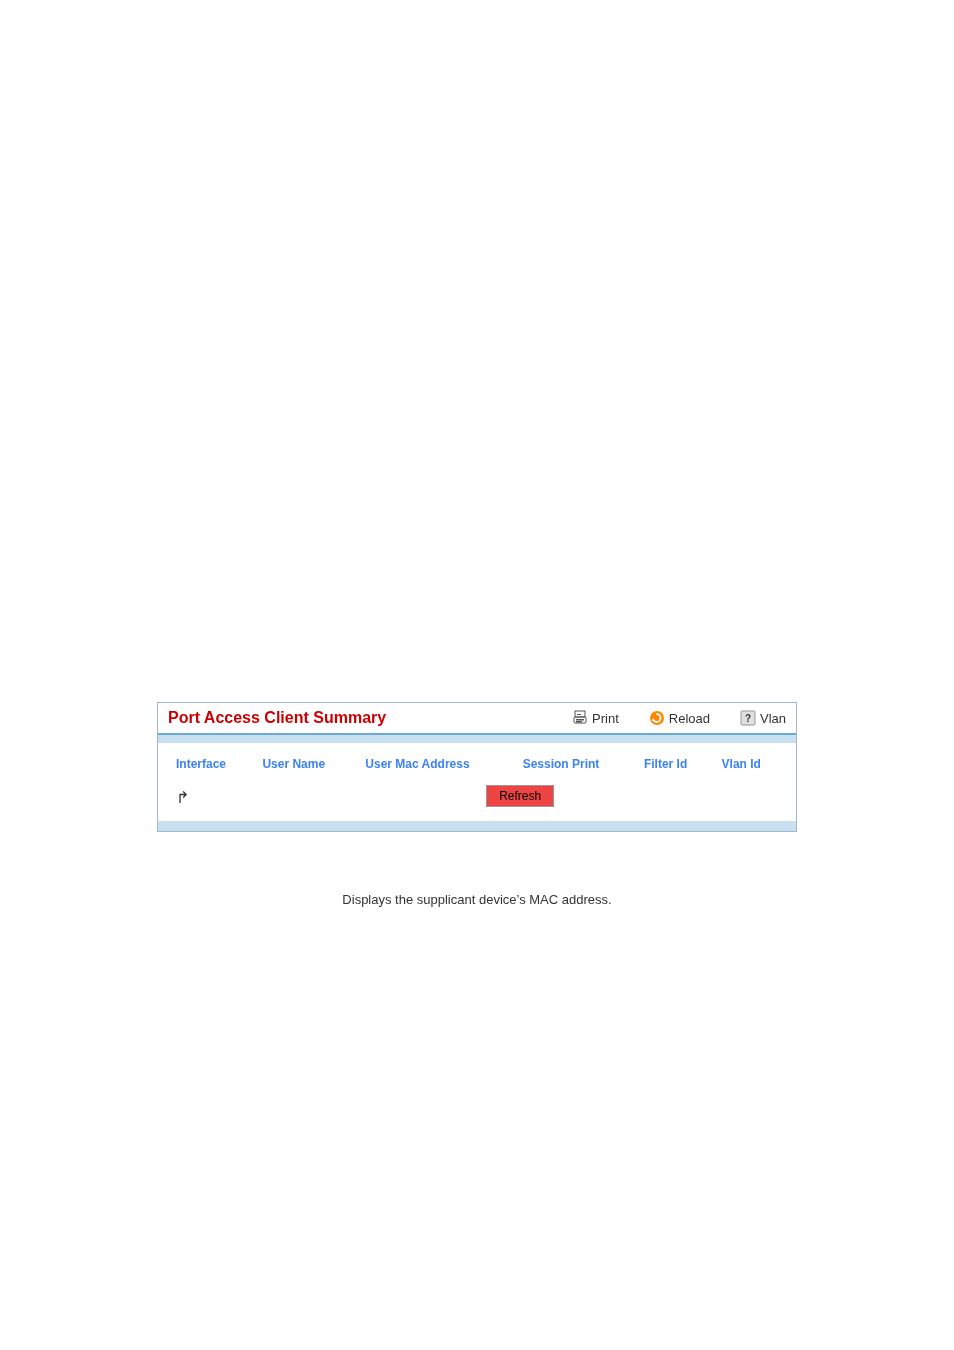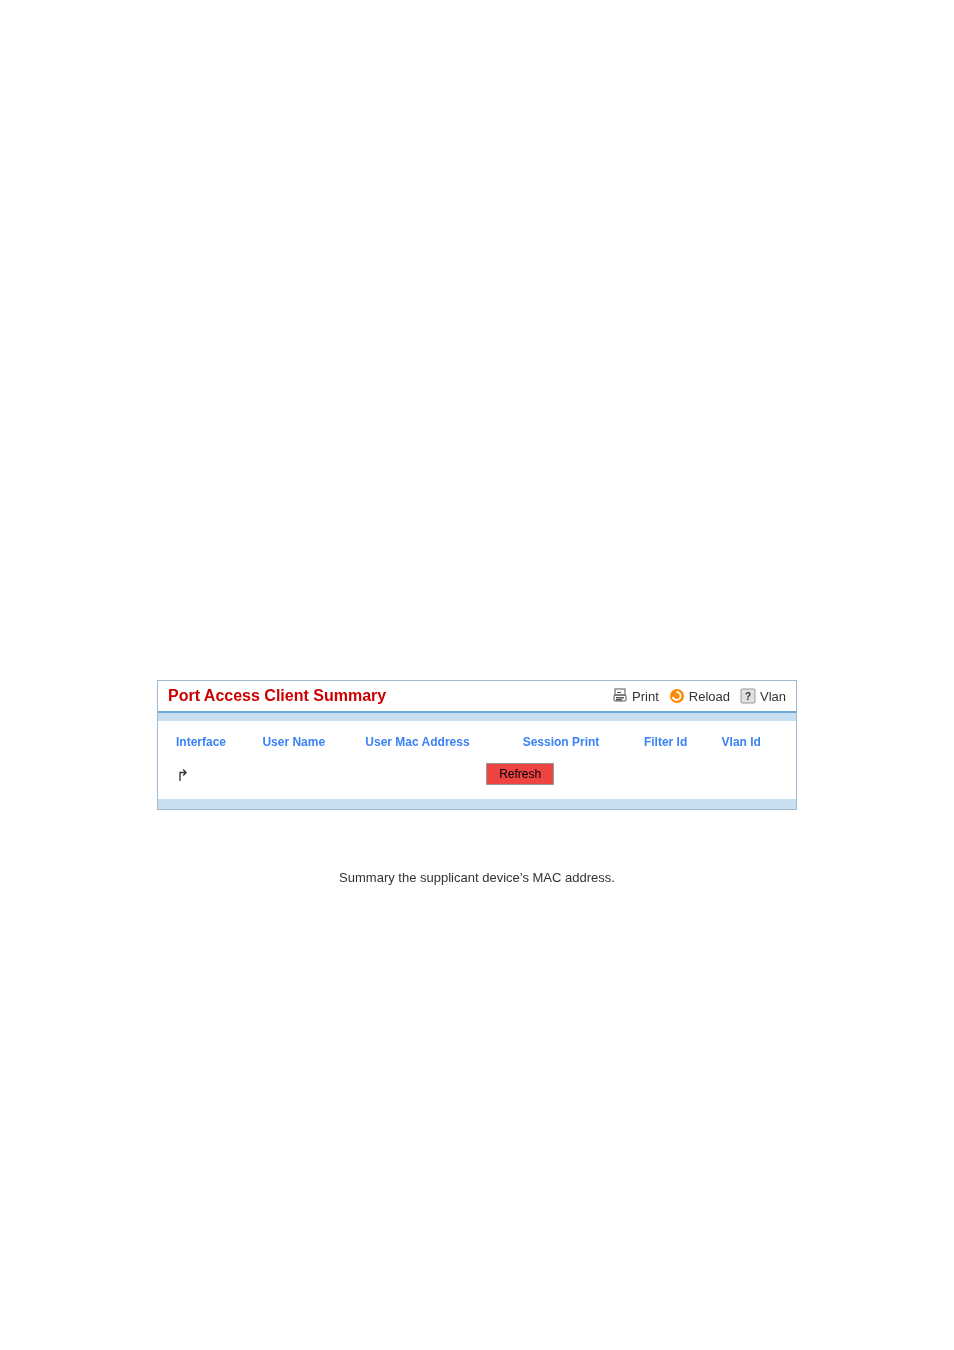--- a/index.html
+++ b/index.html
@@ -21,21 +21,21 @@
       width: 954px;
       min-height: 1350px;
       position: relative;
       display: flex;
       flex-direction: column;
       align-items: center;
     }
 
     .main-content {
       position: absolute;
-      top: 680px;
+      top: 702px;
       left: 50%;
       transform: translateX(-50%);
       width: 640px;
     }
 
     
     .panel {
       border: 1px solid #a0b8d0;
       background: #ffffff;
       width: 100%;
@@ -53,21 +53,21 @@
 
     .panel-title {
       font-size: 16px;
       font-weight: bold;
       color: #cc0000;
     }
 
     .panel-actions {
       display: flex;
       align-items: center;
-      gap: 10px;
+      gap: 30px;
     }
 
     .action-item {
       display: flex;
       align-items: center;
       gap: 4px;
       cursor: pointer;
       font-size: 13px;
       color: #333;
       text-decoration: none;
@@ -228,16 +228,16 @@
               </td>
             </tr>
           </tbody>
         </table>
       </div>
 
       <div class="panel-footer"></div>
 
     </div>
 
-    <p class="description-text">Summary the supplicant device’s MAC address.</p>
+    <p class="description-text">Displays the supplicant device’s MAC address.</p>
 
   </div>
 </div>
 
 </body></html>

